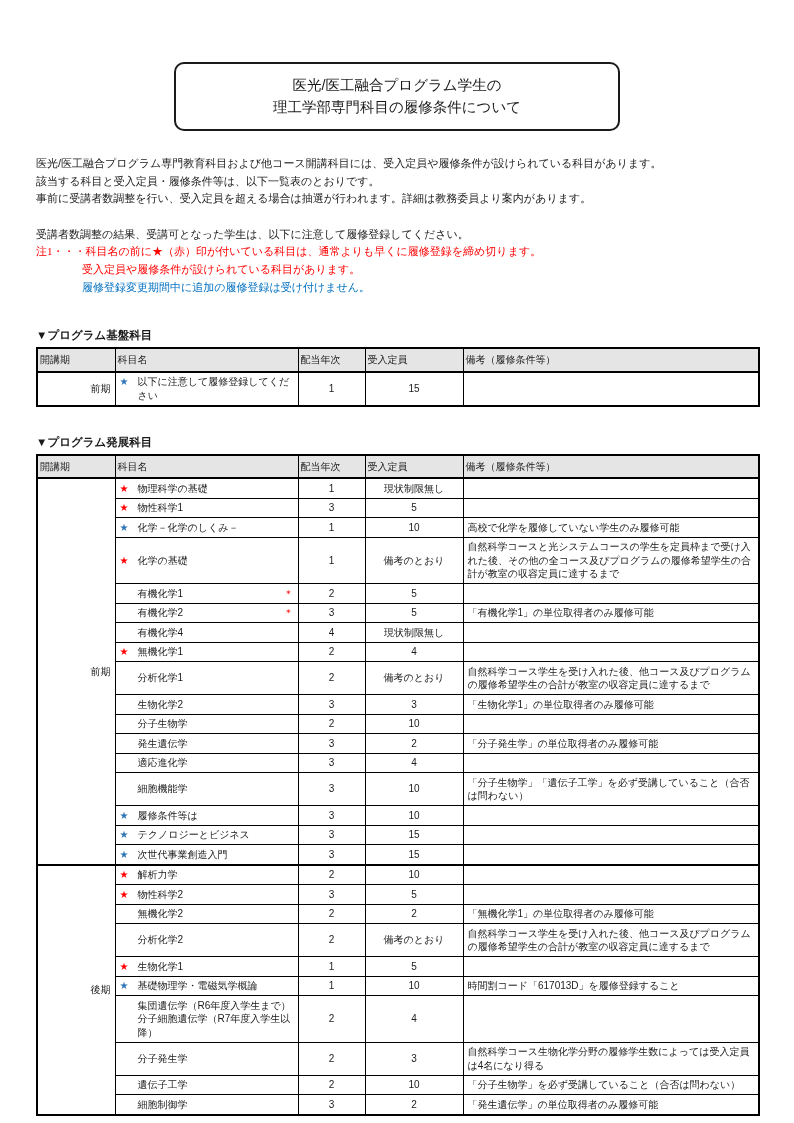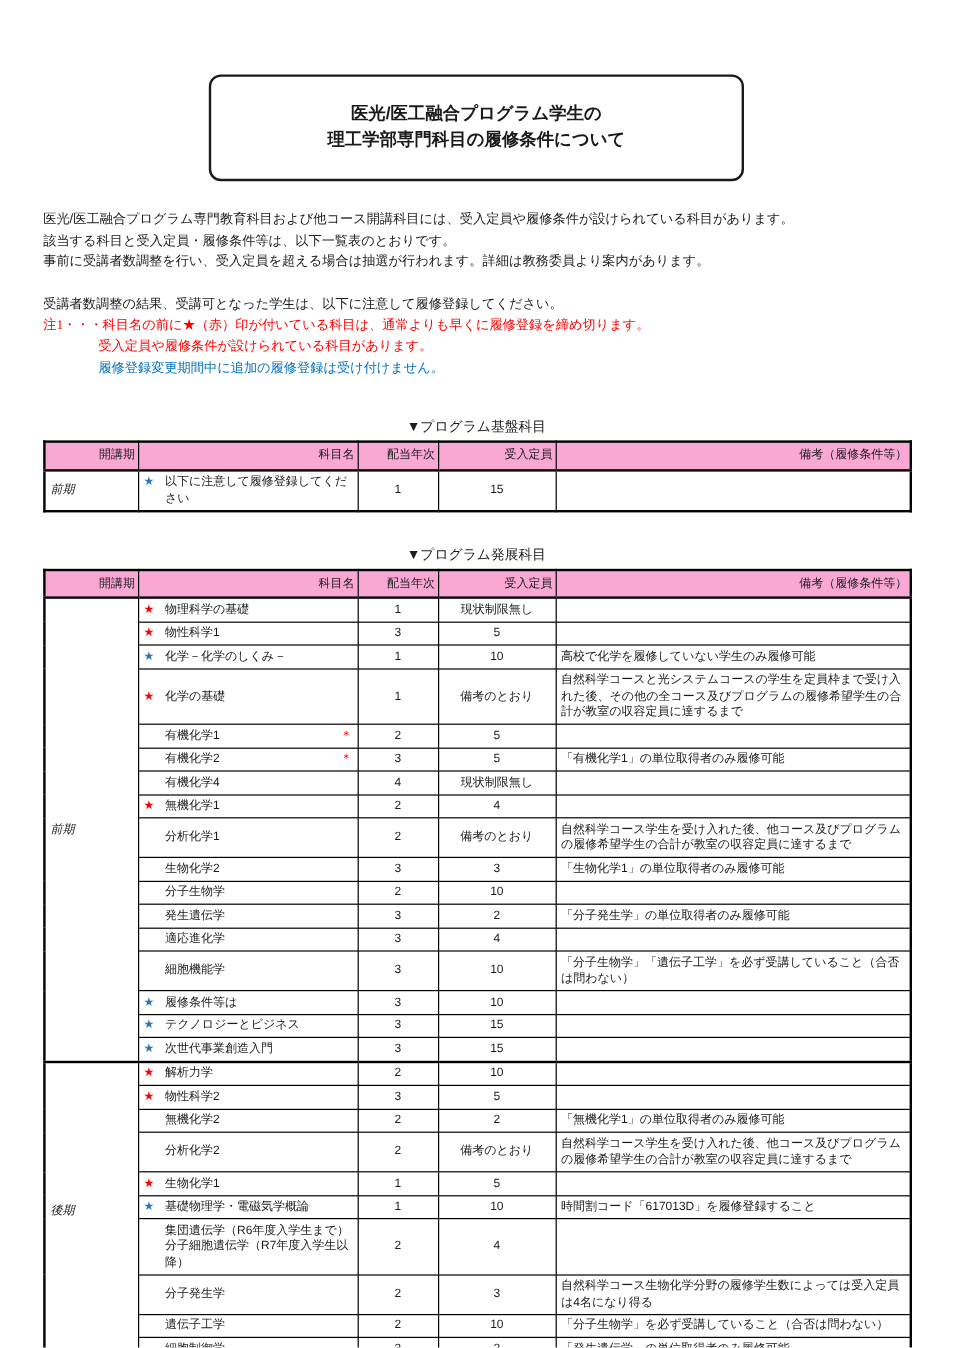--- a/index.html
+++ b/index.html
@@ -5,43 +5,43 @@
   html,body{margin:0;padding:0;background:#fff;}
   .page{
     width:794px;height:1123px;box-sizing:border-box;
     padding:62px 36px 0 36px;margin:0 auto;background:#fff;
     font-family:"Liberation Sans","DejaVu Sans",sans-serif;
     color:#1a1a1a;
   }
   .title-box{
     width:430px;margin:0 auto 24px auto;
     border:2px solid #1a1a1a;border-radius:10px;
-    padding:20px 6px;text-align:center;
-    font-size:14.5px;font-weight:bold;line-height:1.55;
+    padding:10px 6px;text-align:center;
+    font-size:14.5px;font-weight:normal;line-height:1.55;
   }
   .intro{font-size:11px;line-height:1.6;}
   .notes{margin-top:18px;font-size:11px;line-height:1.6;font-family:Liberation Serif, serif;}
   .red{color:#FF0000;}
   .blue{color:#0070C0;}
   .indent{padding-left:46px;}
-  .sec-title{font-weight:normal;font-size:11.5px;margin:28px 0 4px 0;text-align:center;}
+  .sec-title{font-weight:bold;font-size:11.5px;margin:28px 0 4px 0;}
   .sec-title.first{margin-top:32px;}
   table{
     table-layout:fixed;width:722px;border-collapse:collapse;
     font-size:10px;line-height:1.35;
   }
   table,th,td{border:1px solid #000;}
   table{border-width:2px;}
   th{
-    font-weight:normal;text-align:right;padding:4px 2px;
-    border-bottom-width:2px;background:#f9a8d4;
+    font-weight:normal;text-align:left;padding:4px 2px;
+    border-bottom-width:2px;background:#e5e5e5;
   }
   td{padding:2.5px 4px;vertical-align:middle;background:#fff;}
   tr.group-start td{border-top-width:2px;}
-  .c-period{text-align:left;font-style:italic;}
+  .c-period{text-align:right;}
   .c-center{text-align:center;}
   .c-name .flexrow{display:flex;align-items:flex-start;}
   .c-name .star{flex:0 0 18px;font-size:10px;line-height:1.35;}
   .c-name .star.red{color:#FF0000;}
   .c-name .star.blue{color:#2E75B6;}
   .c-name .nm{flex:1;white-space:pre-line;}
   .red-ast{color:#FF0000;margin-left:3px;}
 </style>
 </head>
 <body>

